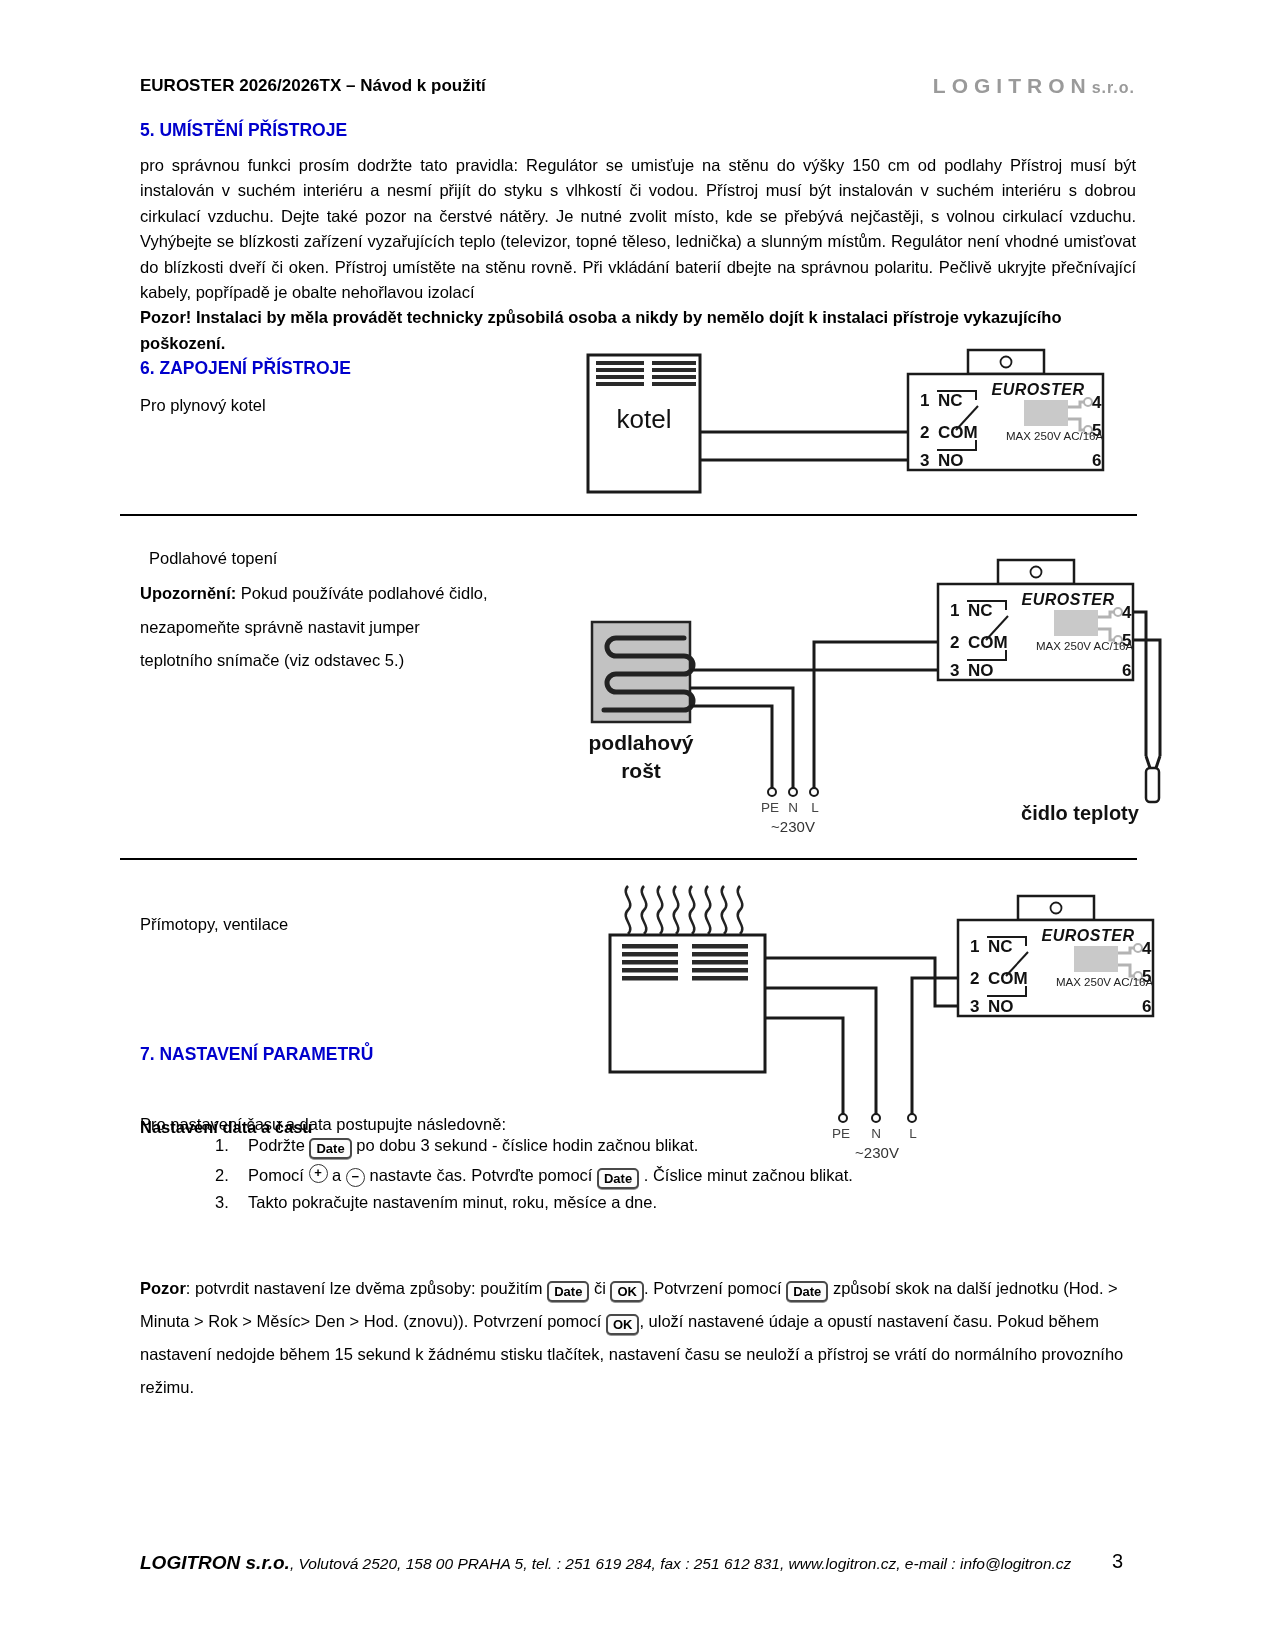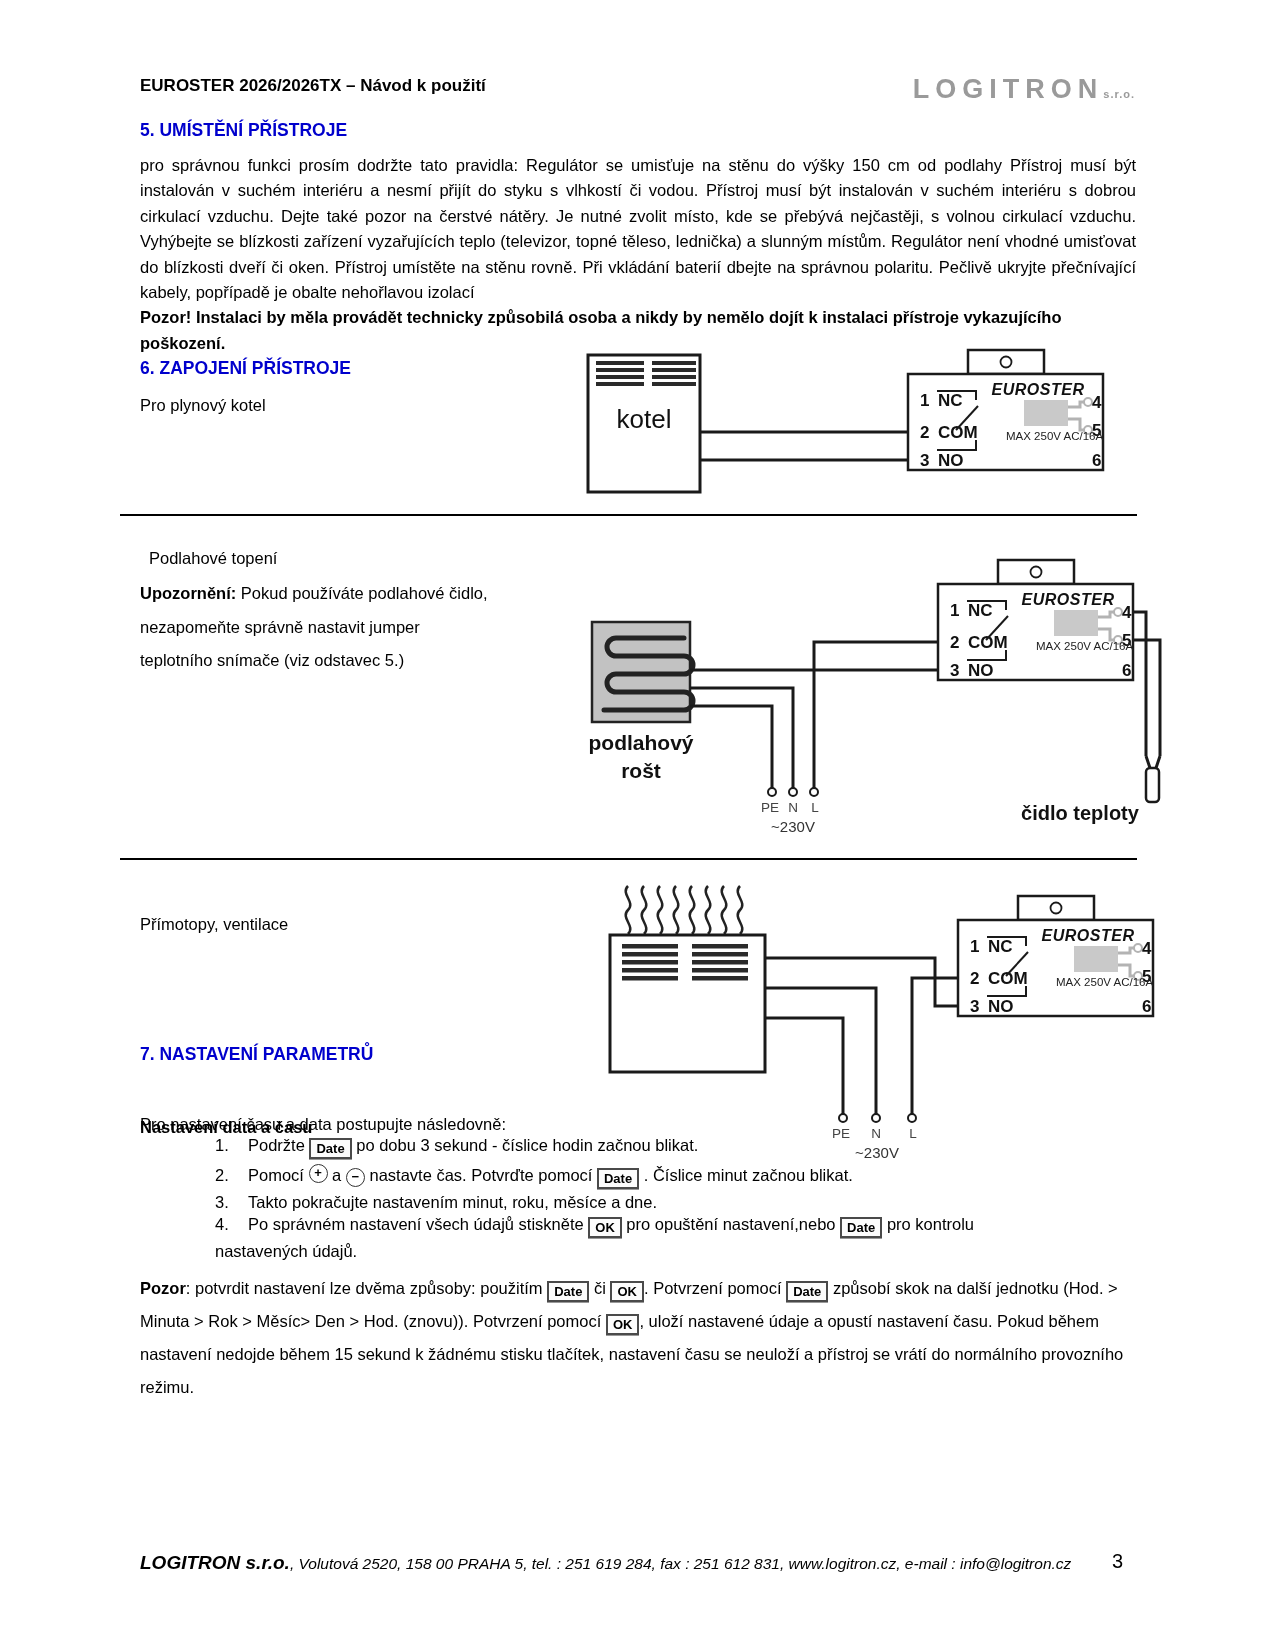--- a/index.html
+++ b/index.html
@@ -1,27 +1,27 @@
 <!DOCTYPE html>
 <html><head>
 <meta charset="utf-8">
 <style>
   html,body{margin:0;padding:0;background:#fff;}
   #page{position:relative;width:1275px;height:1650px;background:#fff;overflow:hidden;
         font-family:"Liberation Sans", sans-serif;color:#000;}
   .abs{position:absolute;}
   .hdr{font-size:17px;font-weight:bold;color:#000000;}
-  .logo{font-size:27px;font-weight:bold;color:#9a9a9a;letter-spacing:6px;}
-  .logo-sro{font-size:11px;font-weight:bold;color:#9a9a9a;letter-spacing:1px;}
+  .logo{font-size:21px;font-weight:bold;color:#9a9a9a;letter-spacing:6px;}
+  .logo-sro{font-size:16px;font-weight:bold;color:#9a9a9a;letter-spacing:1px;}
   .h-blue{font-size:17.5px;font-weight:bold;color:#0000cc;}
   .body-txt{font-size:16.5px;line-height:25.4px;}
   .just{text-align:justify;}
   .bold{font-weight:bold;}
   .sep{position:absolute;left:120px;width:1017px;height:0;border-top:2.5px solid #000;}
-  .btn{display:inline-block;border:2px solid #4a4a4a;border-radius:0;background:#fcfcfc;
+  .btn{display:inline-block;border:2px solid #4a4a4a;border-radius:5px;background:#fcfcfc;
        padding:0 5px;font-size:13px;font-weight:bold;line-height:17px;vertical-align:-2px;
        box-shadow:0 1px 0 #999;}
   .circ{display:inline-block;width:17px;height:17px;border:1.6px solid #333;border-radius:50%;
         font-size:13px;font-weight:bold;line-height:16px;text-align:center;}
   .circ.plus{vertical-align:4px;}
   .circ.minus{vertical-align:0px;}
   .step{position:absolute;left:215px;font-size:16.5px;line-height:26px;}
   .stepnum{display:inline-block;width:33px;}
   .foot-co{font-size:19px;font-weight:bold;font-style:italic;}
   .foot-rest{font-size:15.5px;font-style:italic;}
@@ -179,23 +179,20 @@
 
   <div class="step" style="top:1132px;">
     <span class="stepnum">1.</span><span>Podržte </span><span class="btn">Date</span><span> po dobu 3 sekund - číslice hodin začnou blikat.</span>
   </div>
   <div class="step" style="top:1162px;">
     <span class="stepnum">2.</span><span>Pomocí </span><span class="circ plus">+</span><span> a </span><span class="circ minus">−</span><span> nastavte čas. Potvrďte pomocí </span><span class="btn">Date</span><span> . Číslice minut začnou blikat.</span>
   </div>
   <div class="step" style="top:1189px;">
     <span class="stepnum">3.</span><span>Takto pokračujte nastavením minut, roku, měsíce a dne.</span>
   </div>
-  <div class="step" style="top:1211px;width:850px;">
-    <span class="stepnum">4.</span><span>Po správném nastavení všech údajů stiskněte </span><span class="btn">OK</span><span> pro opuštění nastavení,nebo </span><span class="btn">Date</span><span> pro kontrolu nastavených údajů.</span>
-  </div>
 
   <div class="abs body-txt" style="left:140px;top:1272px;width:1000px;line-height:33px;">
     <b>Pozor</b><span>: potvrdit nastavení lze dvěma způsoby: použitím </span><span class="btn">Date</span><span> či </span><span class="btn">OK</span><span>. Potvrzení pomocí </span><span class="btn">Date</span><span> způsobí skok na další jednotku (Hod. &gt; Minuta &gt; Rok &gt; Měsíc&gt; Den &gt; Hod. (znovu)). Potvrzení pomocí </span><span class="btn">OK</span><span>, uloží nastavené údaje a opustí nastavení času. Pokud během nastavení nedojde během 15 sekund k žádnému stisku tlačítek, nastavení času se neuloží a přístroj se vrátí do normálního provozního režimu.</span>
   </div>
 
   <div class="abs" style="left:140px;top:1552px;width:960px;white-space:nowrap;">
     <span class="foot-co">LOGITRON s.r.o.</span><span class="foot-rest">, Volutová 2520, 158 00 PRAHA 5, tel. : 251 619 284, fax : 251 612 831, www.logitron.cz, e-mail : info@logitron.cz</span>
   </div>
   <div class="abs pagenum" style="left:1112px;top:1550px;">3</div>
 

